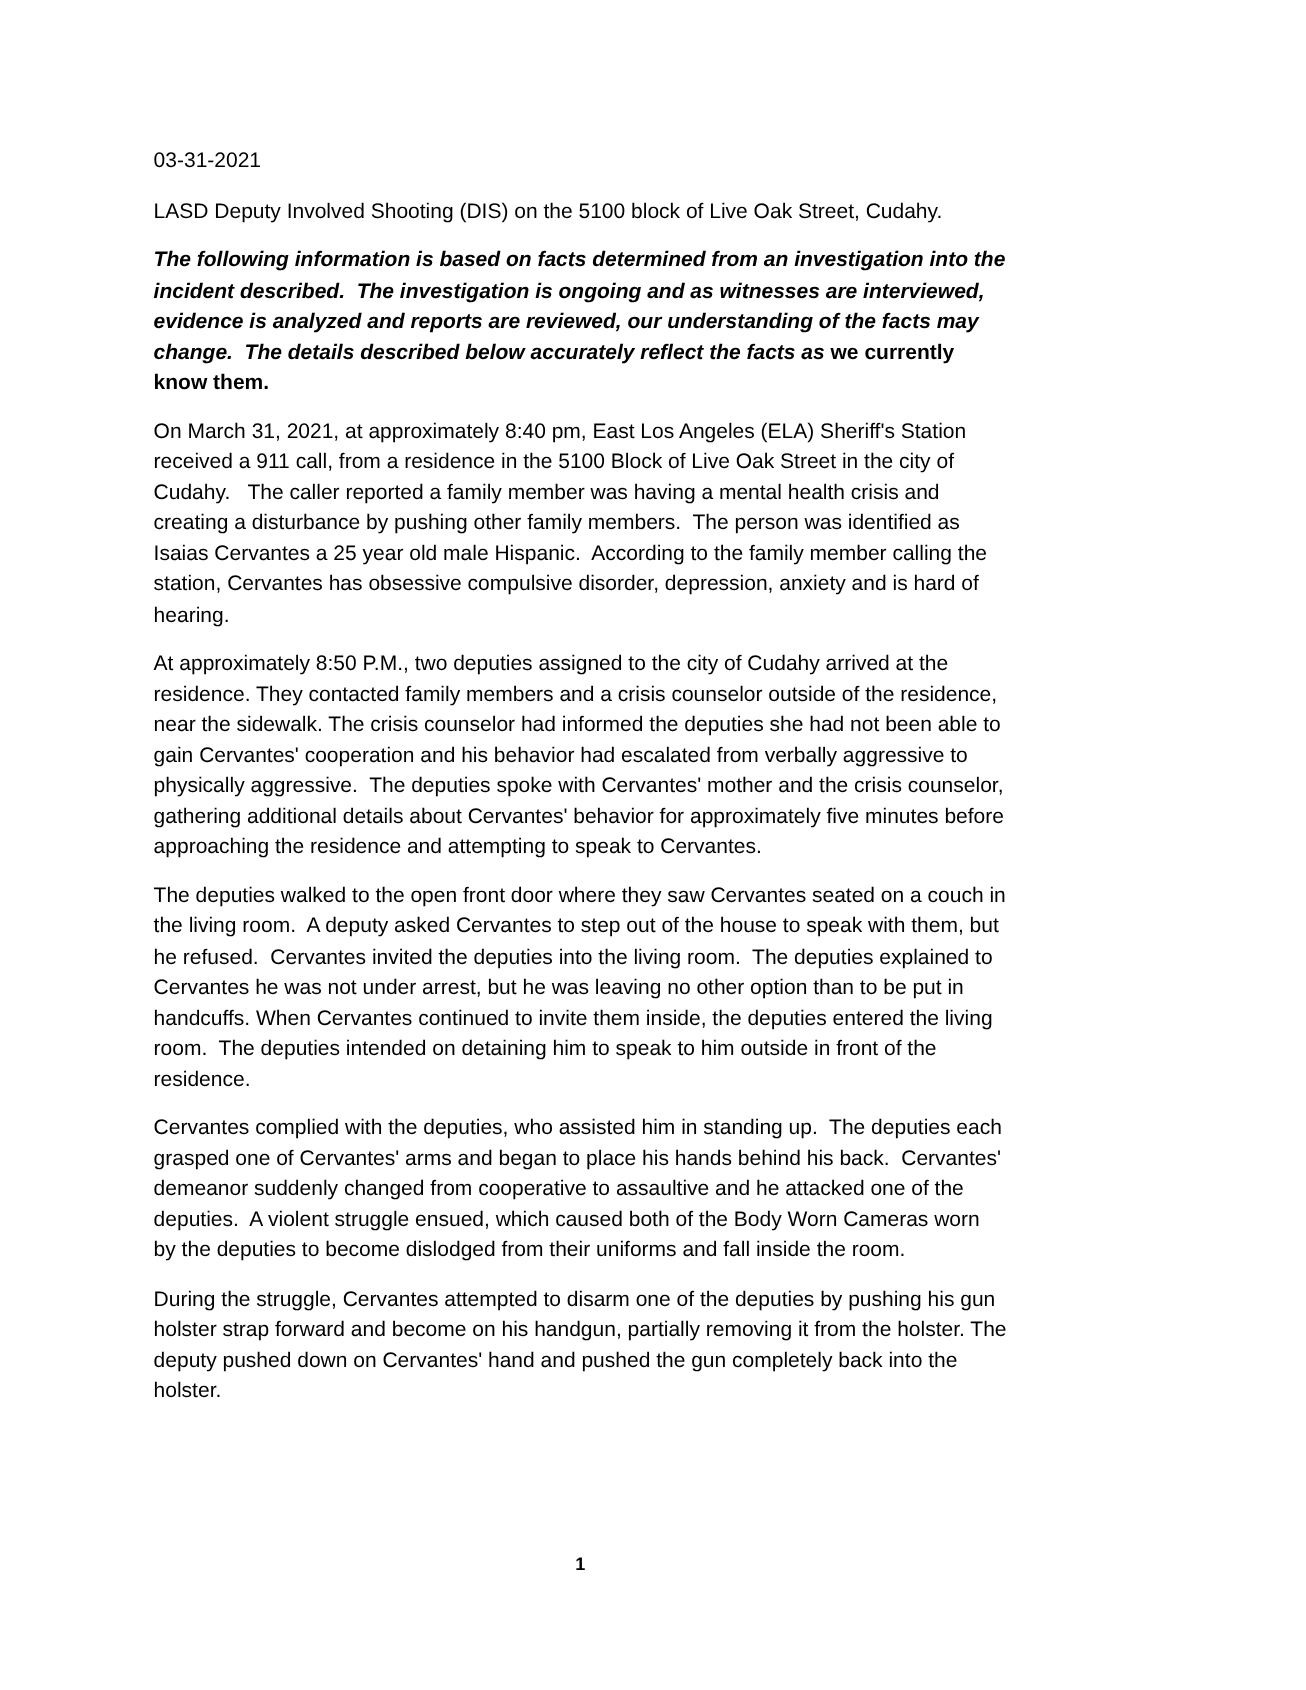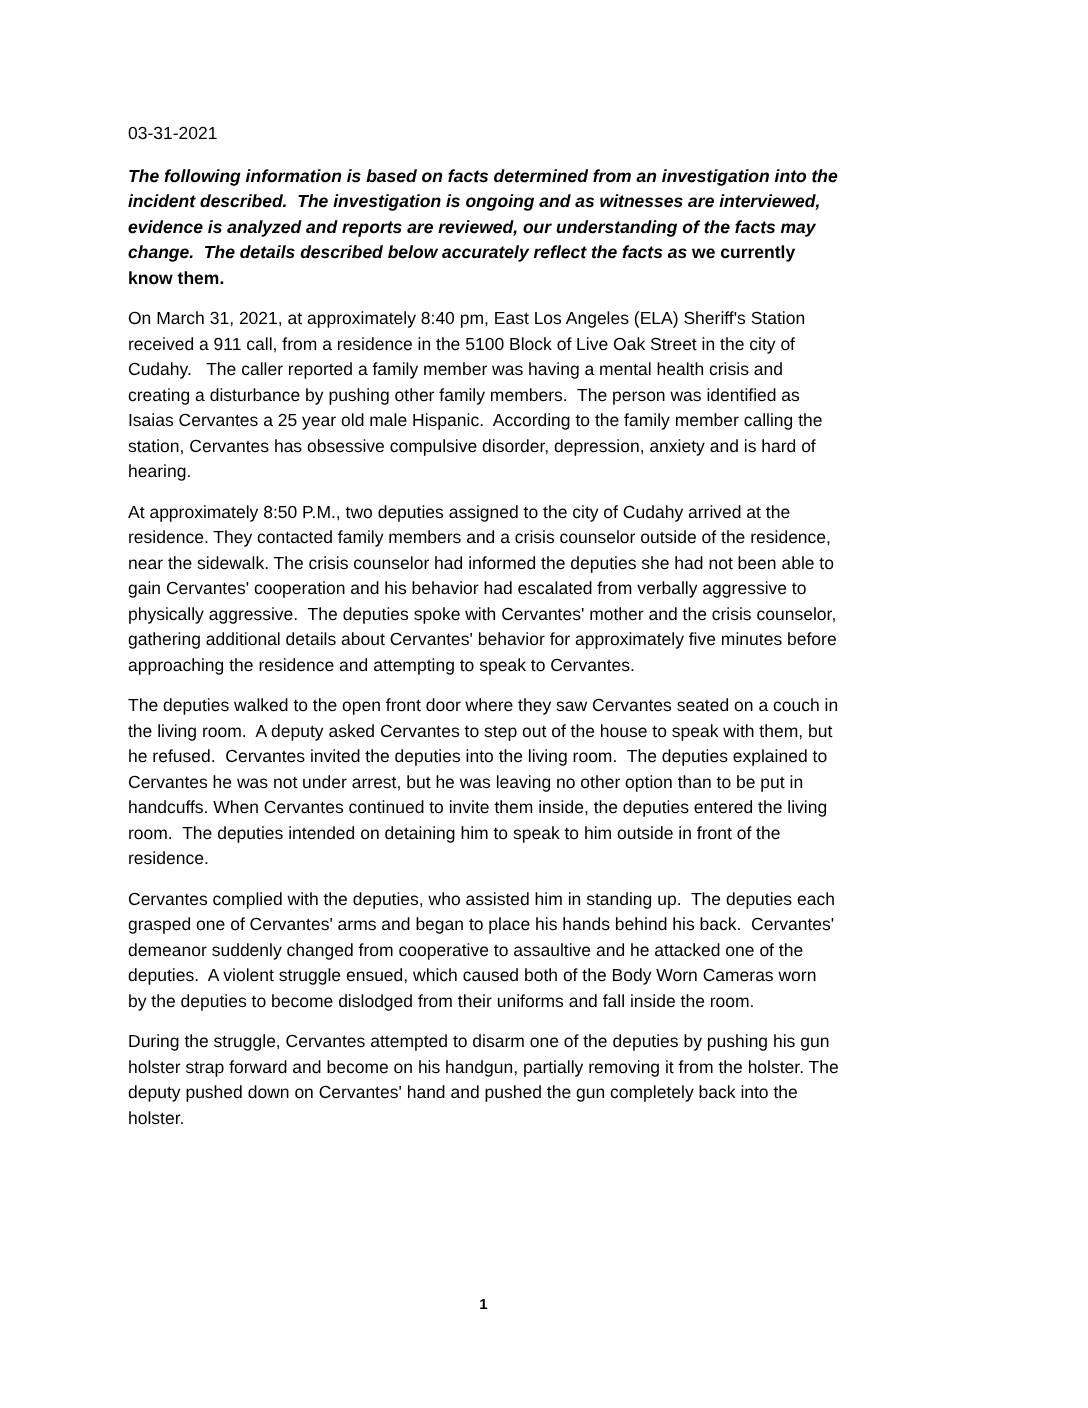--- a/index.html
+++ b/index.html
@@ -53,20 +53,21 @@
     color: #000000;
   }
 </style>
 </head>
 <body>
 
 <div class="page">
 
   <p class="para date-line">03-31-2021</p>
 
+  <p class="para title-line">LASD Deputy Involved Shooting (DIS) on the 5100 block of Live Oak Street, Cudahy.</p>
 
   <p class="para disclaimer"><span class="italic-part">The following information is based on facts determined from an investigation into the incident described.  The investigation is ongoing and as witnesses are interviewed, evidence is analyzed and reports are reviewed, our understanding of the facts may change.  The details described below accurately reflect the facts as </span><span class="upright-part">we currently know them.</span></p>
 
   <p class="para">On March 31, 2021, at approximately 8:40 pm, East Los Angeles (ELA) Sheriff's Station received a 911 call, from a residence in the 5100 Block of Live Oak Street in the city of Cudahy.   The caller reported a family member was having a mental health crisis and creating a disturbance by pushing other family members.  The person was identified as Isaias Cervantes a 25 year old male Hispanic.  According to the family member calling the station, Cervantes has obsessive compulsive disorder, depression, anxiety and is hard of hearing.</p>
 
   <p class="para">At approximately 8:50 P.M., two deputies assigned to the city of Cudahy arrived at the residence. They contacted family members and a crisis counselor outside of the residence, near the sidewalk. The crisis counselor had informed the deputies she had not been able to gain Cervantes' cooperation and his behavior had escalated from verbally aggressive to physically aggressive.  The deputies spoke with Cervantes' mother and the crisis counselor, gathering additional details about Cervantes' behavior for approximately five minutes before approaching the residence and attempting to speak to Cervantes.</p>
 
   <p class="para">The deputies walked to the open front door where they saw Cervantes seated on a couch in the living room.  A deputy asked Cervantes to step out of the house to speak with them, but he refused.  Cervantes invited the deputies into the living room.  The deputies explained to Cervantes he was not under arrest, but he was leaving no other option than to be put in handcuffs. When Cervantes continued to invite them inside, the deputies entered the living room.  The deputies intended on detaining him to speak to him outside in front of the residence.</p>
 
   <p class="para">Cervantes complied with the deputies, who assisted him in standing up.  The deputies each grasped one of Cervantes' arms and began to place his hands behind his back.  Cervantes' demeanor suddenly changed from cooperative to assaultive and he attacked one of the deputies.  A violent struggle ensued, which caused both of the Body Worn Cameras worn by the deputies to become dislodged from their uniforms and fall inside the room.</p>

